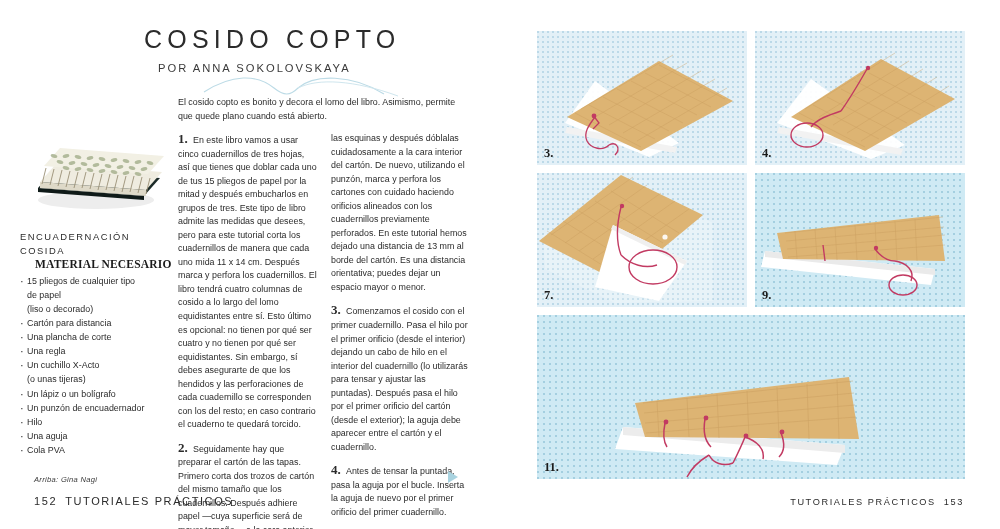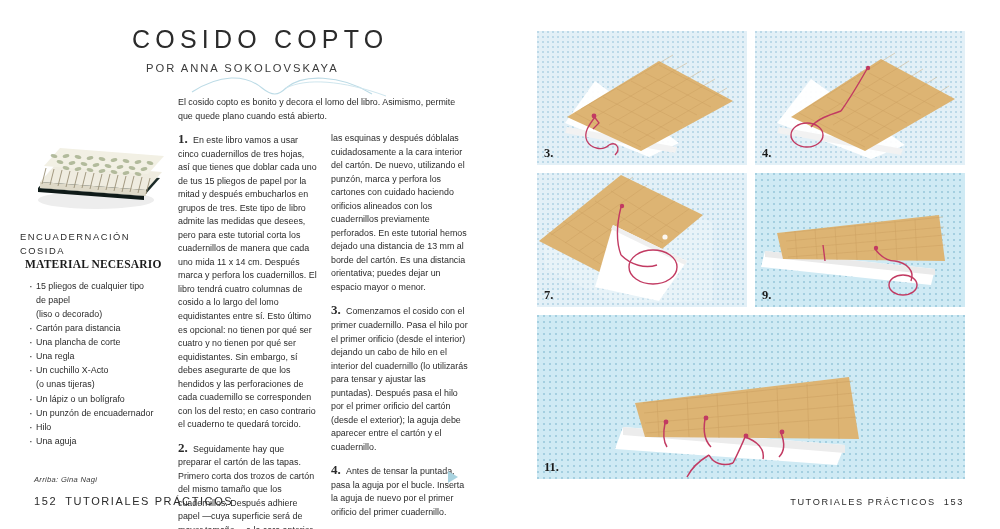--- a/index.html
+++ b/index.html
@@ -26,21 +26,21 @@
     width: 500px;
     height: 529px;
     box-sizing: border-box;
   }
 
   
   .page-left { padding: 0; }
 
   .title-block {
     position: absolute;
-    left: 132px;
+    left: 144px;
     top: 26px;
     width: 330px;
   }
   .doc-title {
     font-size: 25px;
     letter-spacing: 5.2px;
     font-weight: 400;
     color: #2b2b2b;
     margin: 0;
     line-height: 1.05;
@@ -89,27 +89,27 @@
   .materials {
     position: absolute;
     left: 20px;
     top: 258px;
     width: 152px;
   }
   .materials h3 {
     font-family: "Liberation Serif", serif;
     font-size: 11.5px;
     font-weight: 700;
-    margin: 0 0 4px 5px;
+    margin: 0 0 4px 15px;
     letter-spacing: 0.2px;
     color: #1b1b1b;
   }
   .materials ul {
     list-style: none;
-    margin: 9px;
+    margin: 0;
     padding: 0;
     font-size: 8.9px;
     line-height: 1.58;
     color: #2b2b2b;
   }
   .materials li {
     position: relative;
     padding-left: 7px;
   }
   .materials li::before {
@@ -334,20 +334,21 @@
           <li class="cont">(liso o decorado)</li>
           <li>Cartón para distancia</li>
           <li>Una plancha de corte</li>
           <li>Una regla</li>
           <li>Un cuchillo X-Acto</li>
           <li class="cont">(o unas tijeras)</li>
           <li>Un lápiz o un bolígrafo</li>
           <li>Un punzón de encuadernador</li>
           <li>Hilo</li>
           <li>Una aguja</li>
+          <li>Cola PVA</li>
         </ul>
     </div>
 
     <div class="body-cols">
       <p class="intro">El cosido copto es bonito y decora el lomo del libro. Asimismo, permite que quede plano cuando está abierto.</p>
       <div class="cols">
         <div class="col">
             <p><span class="stepnum">1. </span>En este libro vamos a usar cinco cuadernillos de tres hojas, así que tienes que doblar cada uno de tus 15 pliegos de papel por la mitad y después embucharlos en grupos de tres. Este tipo de libro admite las medidas que desees, pero para este tutorial corta los cuadernillos de manera que cada uno mida 11 x 14 cm. Después marca y perfora los cuadernillos. El libro tendrá cuatro columnas de cosido a lo largo del lomo equidistantes entre sí. Esto último es opcional: no tienen por qué ser cuatro y no tienen por qué ser equidistantes. Sin embargo, sí debes asegurarte de que los hendidos y las perforaciones de cada cuadernillo se corresponden con los del resto; en caso contrario el cuaderno te quedará torcido.</p>
             <p><span class="stepnum">2. </span>Seguidamente hay que preparar el cartón de las tapas. Primero corta dos trozos de cartón del mismo tamaño que los cuadernillos. Después adhiere papel —cuya superficie será de mayor tamaño— a la cara anterior de los cartones, corta</p>
           </div>

